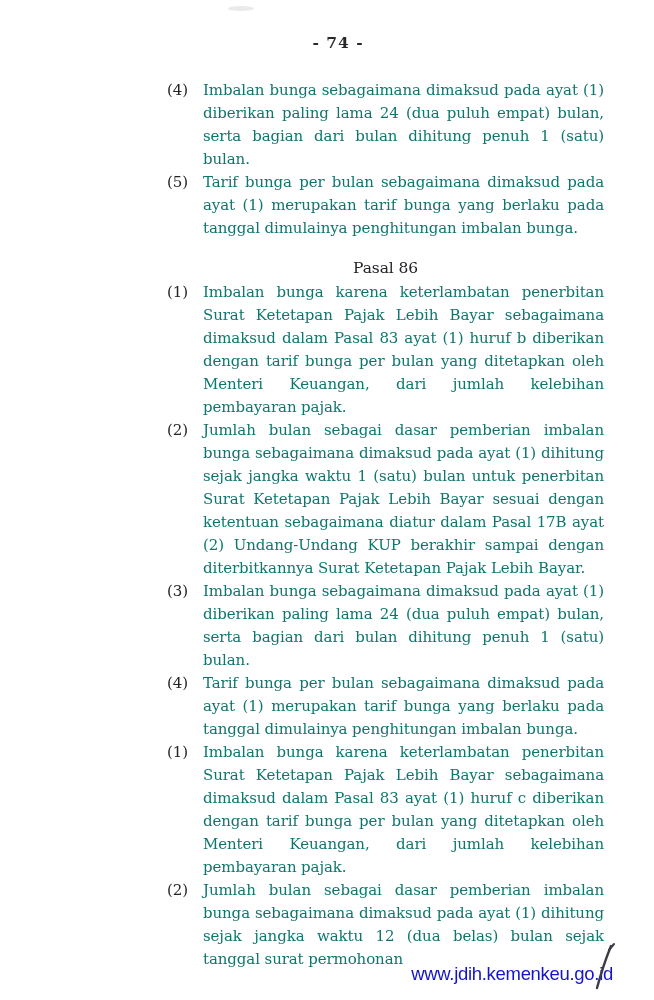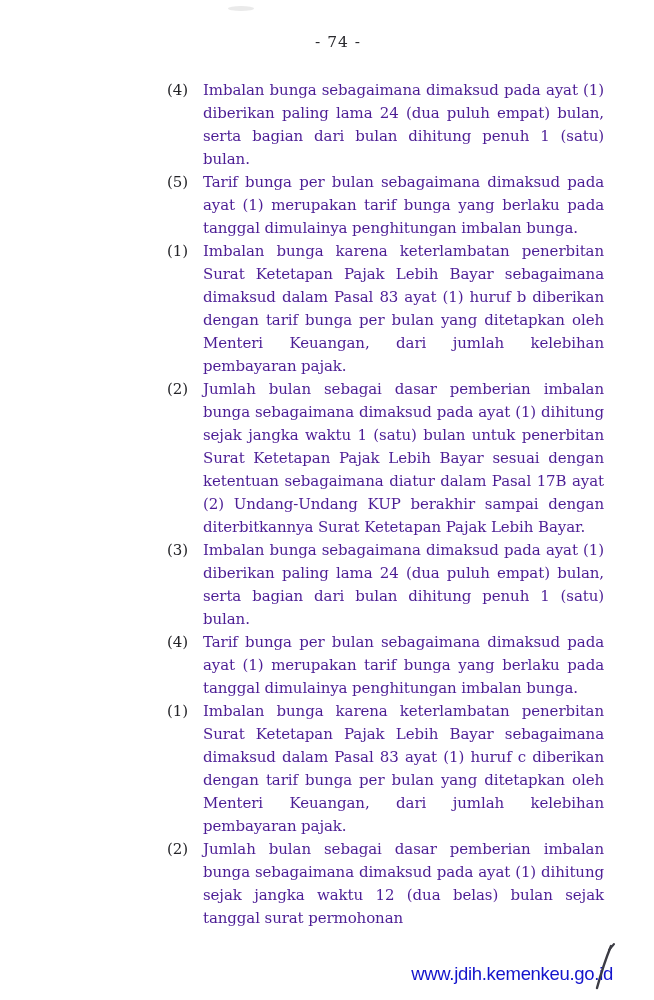--- a/index.html
+++ b/index.html
@@ -14,20 +14,21 @@
   .page-number {
     position: absolute;
     top: 33px;
     left: 0;
     width: 100%;
     padding-left: 22px;
     text-align: center;
     font-size: 15.5px;
     letter-spacing: 1px;
     color: #2a2a2e;
+    font-weight: bold;
   }
   .doc-body {
     position: absolute;
     top: 79px;
     left: 167px;
     width: 437px;
     font-size: 15px;
     line-height: 23px;
     letter-spacing: -0.1px;
   }
@@ -44,21 +45,21 @@
   }
   .item-num {
     flex: 0 0 36px;
     text-align: left;
     color: #232327;
   }
   .item-text {
     flex: 1 1 auto;
     text-align: justify;
     text-justify: inter-word;
-    color: #4c1d95;
+    color: #0f766e;
   }
   .watermark {
     position: absolute;
     top: 963px;
     right: 41px;
     font-family: "Liberation Sans", sans-serif;
     font-size: 18.5px;
     letter-spacing: -0.3px;
     color: #1414cc;
     white-space: nowrap;
@@ -93,20 +94,21 @@
 
   <div class="list-item">
     <span class="item-num">(4)</span>
     <div class="item-text">Imbalan bunga sebagaimana dimaksud pada ayat (1) diberikan paling lama 24 (dua puluh empat) bulan, serta bagian dari bulan dihitung penuh 1 (satu) bulan.</div>
   </div>
   <div class="list-item">
     <span class="item-num">(5)</span>
     <div class="item-text">Tarif bunga per bulan sebagaimana dimaksud pada ayat (1) merupakan tarif bunga yang berlaku pada tanggal dimulainya penghitungan imbalan bunga.</div>
   </div>
 
+  <div class="pasal-heading">Pasal 86</div>
   <div class="list-item">
     <span class="item-num">(1)</span>
     <div class="item-text">Imbalan bunga karena keterlambatan penerbitan Surat Ketetapan Pajak Lebih Bayar sebagaimana dimaksud dalam Pasal 83 ayat (1) huruf b diberikan dengan tarif bunga per bulan yang ditetapkan oleh Menteri Keuangan, dari jumlah kelebihan pembayaran pajak.</div>
   </div>
   <div class="list-item">
     <span class="item-num">(2)</span>
     <div class="item-text">Jumlah bulan sebagai dasar pemberian imbalan bunga sebagaimana dimaksud pada ayat (1) dihitung sejak jangka waktu 1 (satu) bulan untuk penerbitan Surat Ketetapan Pajak Lebih Bayar sesuai dengan ketentuan sebagaimana diatur dalam Pasal 17B ayat (2) Undang-Undang KUP berakhir sampai dengan diterbitkannya Surat Ketetapan Pajak Lebih Bayar.</div>
   </div>
   <div class="list-item">
     <span class="item-num">(3)</span>

